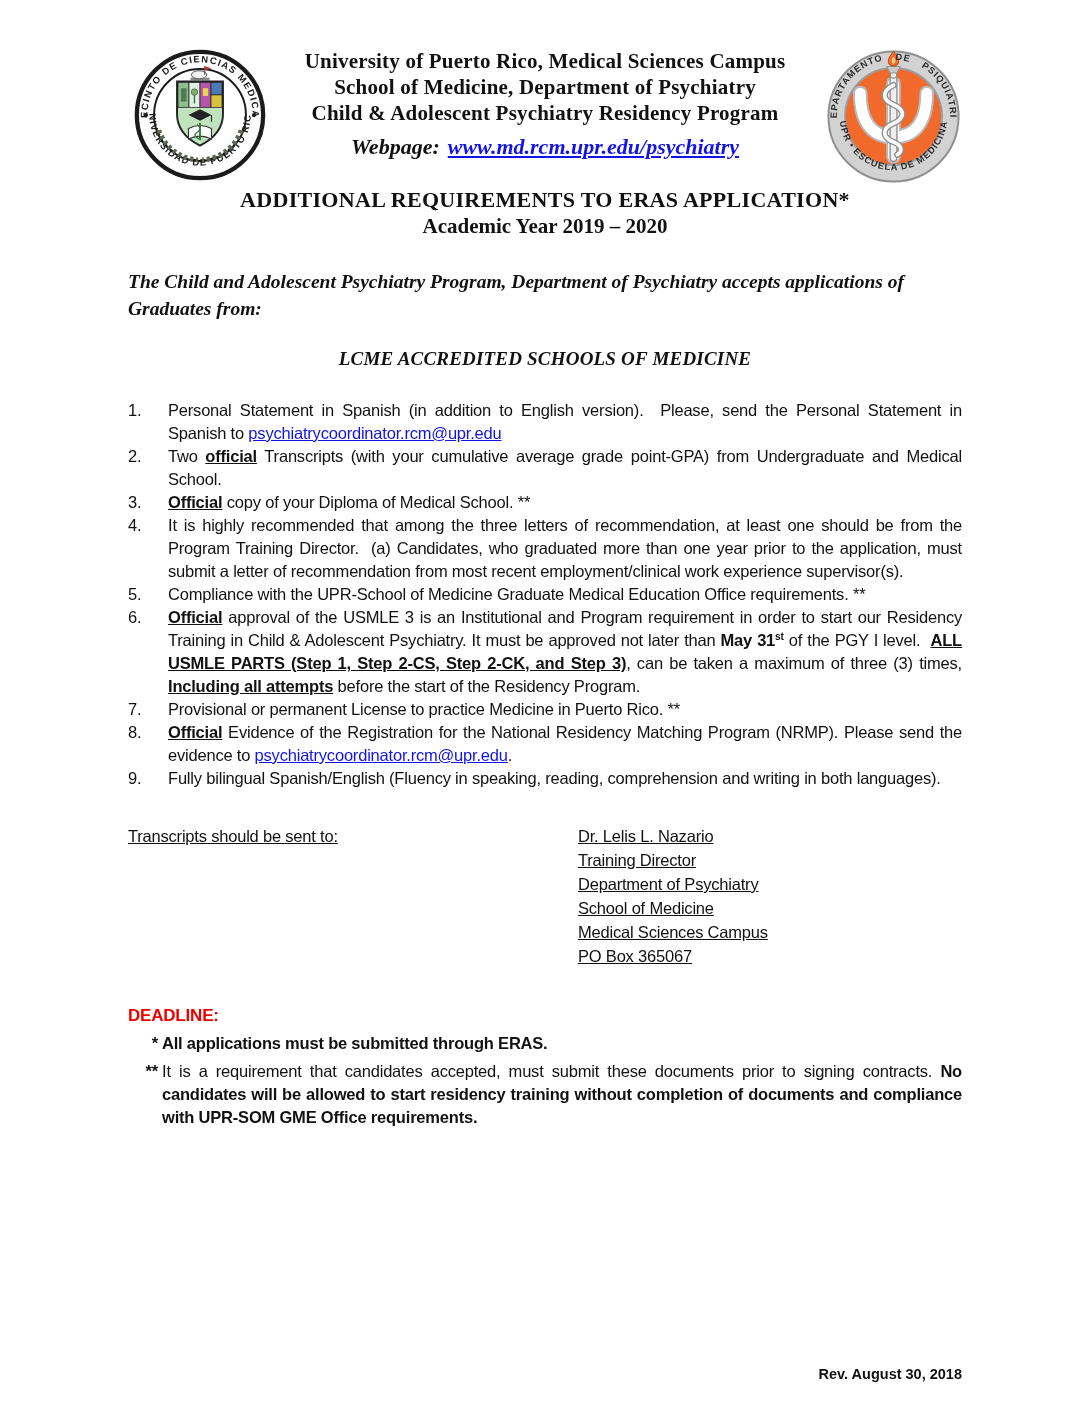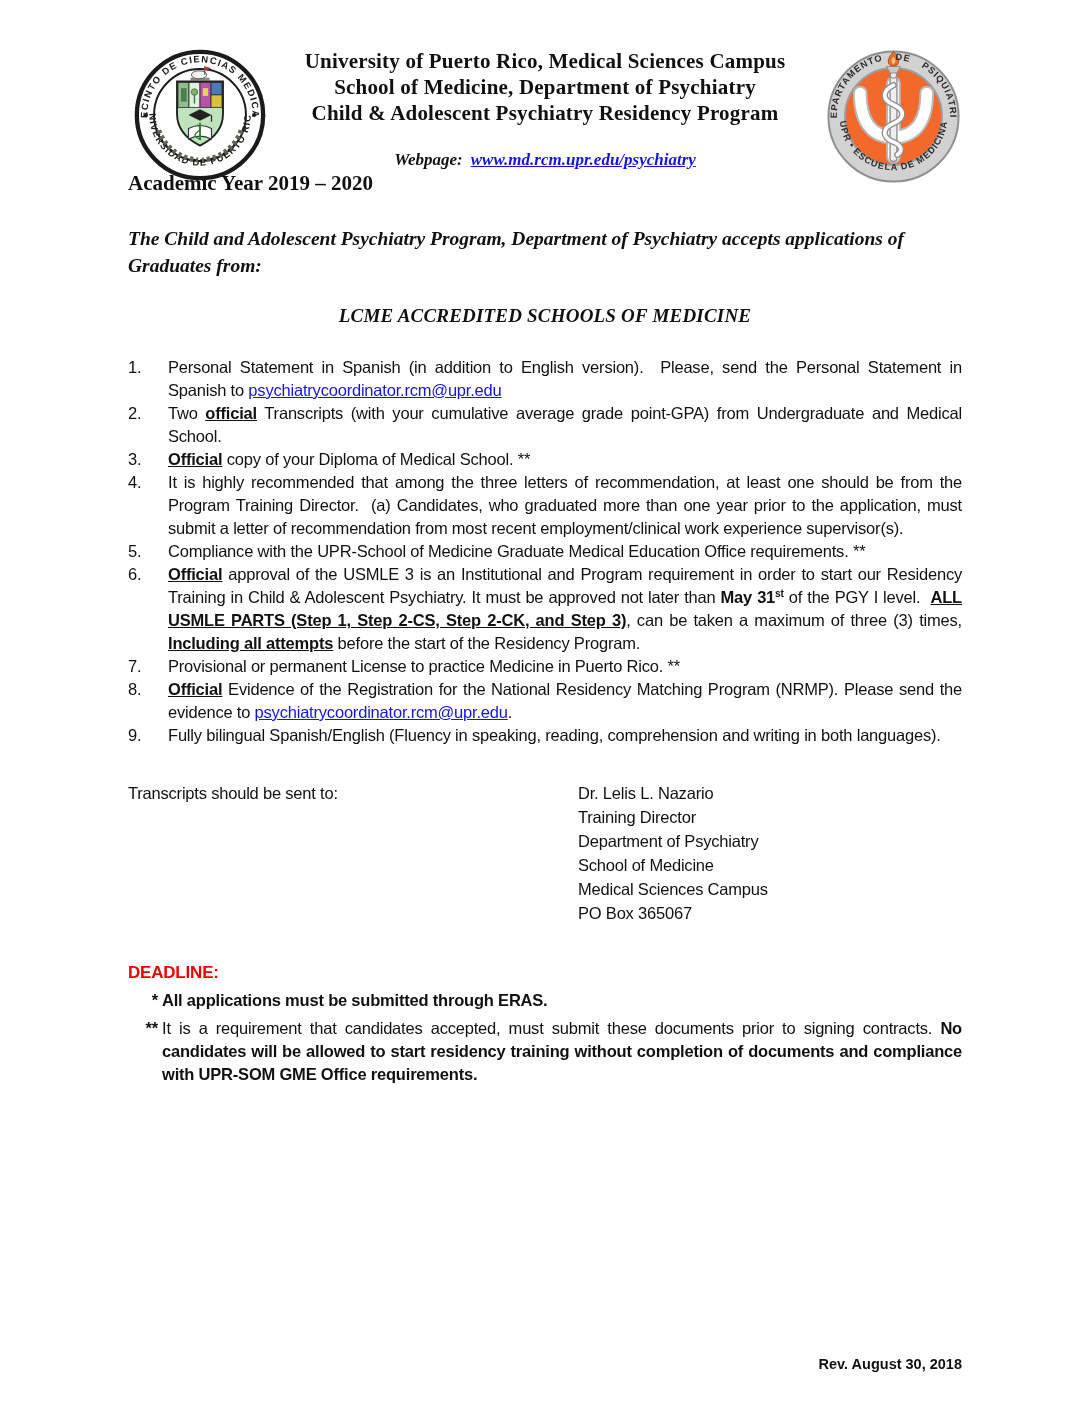--- a/index.html
+++ b/index.html
@@ -19,34 +19,34 @@
   
   .hdr{position:relative;text-align:center;}
   .seal{position:absolute;top:0;}
   .seal-left{left:5px;width:134px;height:134px;}
   .seal-right{right:0px;width:137px;height:137px;}
   .hdr-lines{
     font-family:"Liberation Serif",serif;font-weight:bold;
     font-size:21px;line-height:26px;letter-spacing:0.2px;
   }
   .webpage-row{
-    margin-top:24px;text-align:center;
+    margin-top:8px;text-align:center;
     font-family:"Liberation Serif",serif;font-style:italic;font-weight:bold;
-    font-size:17px;
+    font-size:22px;
   }
   .webpage-row a{color:var(--link);text-decoration:underline;margin-left:8px;}
 
   
   .doc-title{
     margin-top:26px;text-align:center;
     font-family:"Liberation Serif",serif;font-weight:bold;
     font-size:22px;line-height:27px;letter-spacing:0.3px;
   }
   .doc-subtitle{
-    font-family:"Liberation Serif",serif;font-weight:bold;
+    text-align:center;font-family:"Liberation Serif",serif;font-weight:bold;
     font-size:21px;line-height:27px;
   }
   .intro{
     margin-top:28px;
     font-family:"Liberation Serif",serif;font-style:italic;font-weight:bold;
     font-size:19.5px;line-height:27px;
   }
   .lcme{
     margin-top:24px;text-align:center;
     font-family:"Liberation Serif",serif;font-style:italic;font-weight:bold;
@@ -57,33 +57,33 @@
   .req-list{margin-top:28px;font-size:16.5px;line-height:23px;letter-spacing:-0.2px;}
   .req-row{display:flex;}
   .req-num{flex:0 0 40px;}
   .req-text{flex:1;text-align:justify;}
   .b{font-weight:bold;}
   .bu{font-weight:bold;text-decoration:underline;}
   .sup{vertical-align:super;font-size:0.62em;line-height:0;}
   a.link{color:var(--link);text-decoration:underline;}
 
   
-  .transcripts{margin-top:34px;display:flex;font-size:16.5px;line-height:24px;letter-spacing:-0.2px;}
+  .transcripts{margin-top:34px;display:flex;font-size:16.5px;line-height:24px;letter-spacing:-0.2px;text-decoration:underline;}
   .transcripts-label{flex:0 0 450px;}
   .address{flex:1;}
 
   
   .deadline{margin-top:36px;font-size:16.5px;line-height:23px;letter-spacing:-0.2px;}
   .deadline-heading{color:var(--red);font-weight:bold;font-size:17px;}
   .note{position:relative;padding-left:34px;text-align:justify;margin-top:5px;}
   .note .marker{position:absolute;left:0;top:0;width:30px;text-align:right;font-weight:bold;}
 
   
   .footer{
-    position:absolute;right:126px;bottom:36px;
+    position:absolute;right:126px;bottom:26px;
     font-size:14.5px;font-weight:bold;margin-left:8px;
   }
   .seal text{font-family:"Liberation Sans",sans-serif;}
 </style>
 </head>
 <body>
 
 <div class="page">
   <div class="content">
 
@@ -169,20 +169,21 @@
         <div>University of Puerto Rico, Medical Sciences Campus</div>
         <div>School of Medicine, Department of Psychiatry</div>
         <div>Child &amp; Adolescent Psychiatry Residency Program</div>
       </div>
     </div>
 
     <div class="webpage-row">
       <span>Webpage:</span><a href="#">www.md.rcm.upr.edu/psychiatry</a>
     </div>
 
+    <div class="doc-title">ADDITIONAL REQUIREMENTS TO ERAS APPLICATION*</div>
     <div class="doc-subtitle">Academic Year 2019 – 2020</div>
 
     <div class="intro">The Child and Adolescent Psychiatry Program, Department of Psychiatry accepts applications of Graduates from:</div>
 
     <div class="lcme">LCME ACCREDITED SCHOOLS OF MEDICINE</div>
 
     <div class="req-list">
         <div class="req-row">
           <span class="req-num">1.</span>
           <div class="req-text"><span>Personal Statement in Spanish (in addition to English version).&nbsp; Please, send the Personal Statement in Spanish to </span><a href="#" class="link">psychiatrycoordinator.rcm@upr.edu</a></div>

